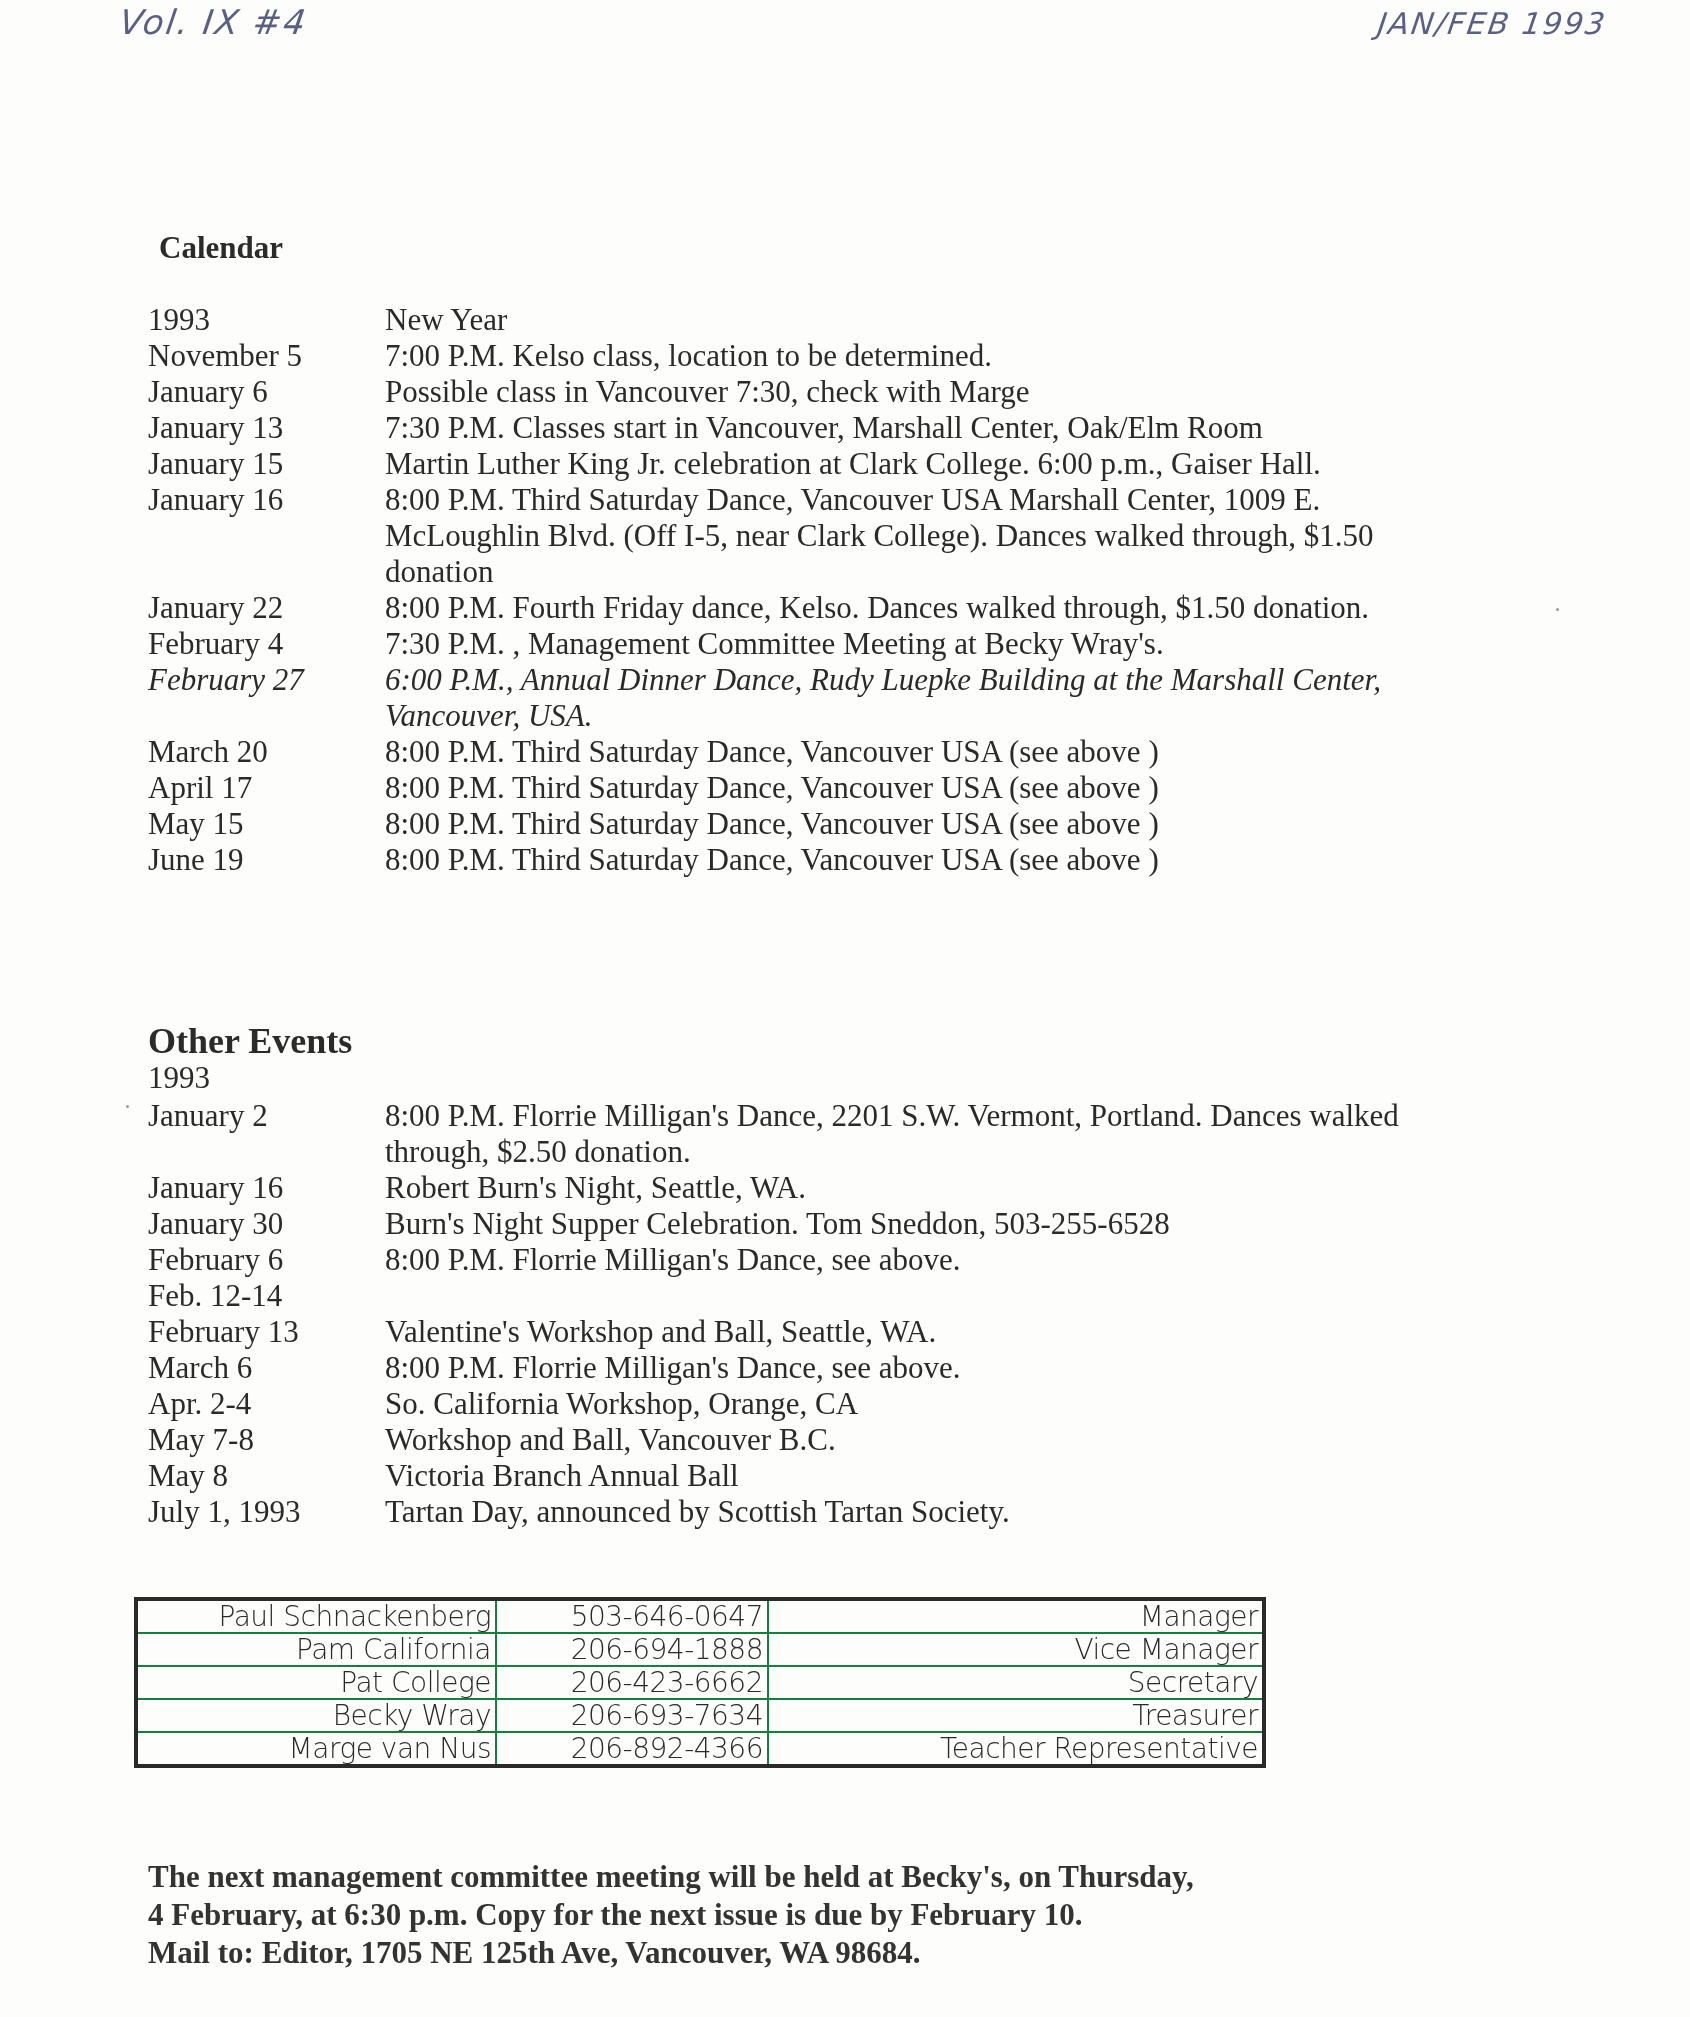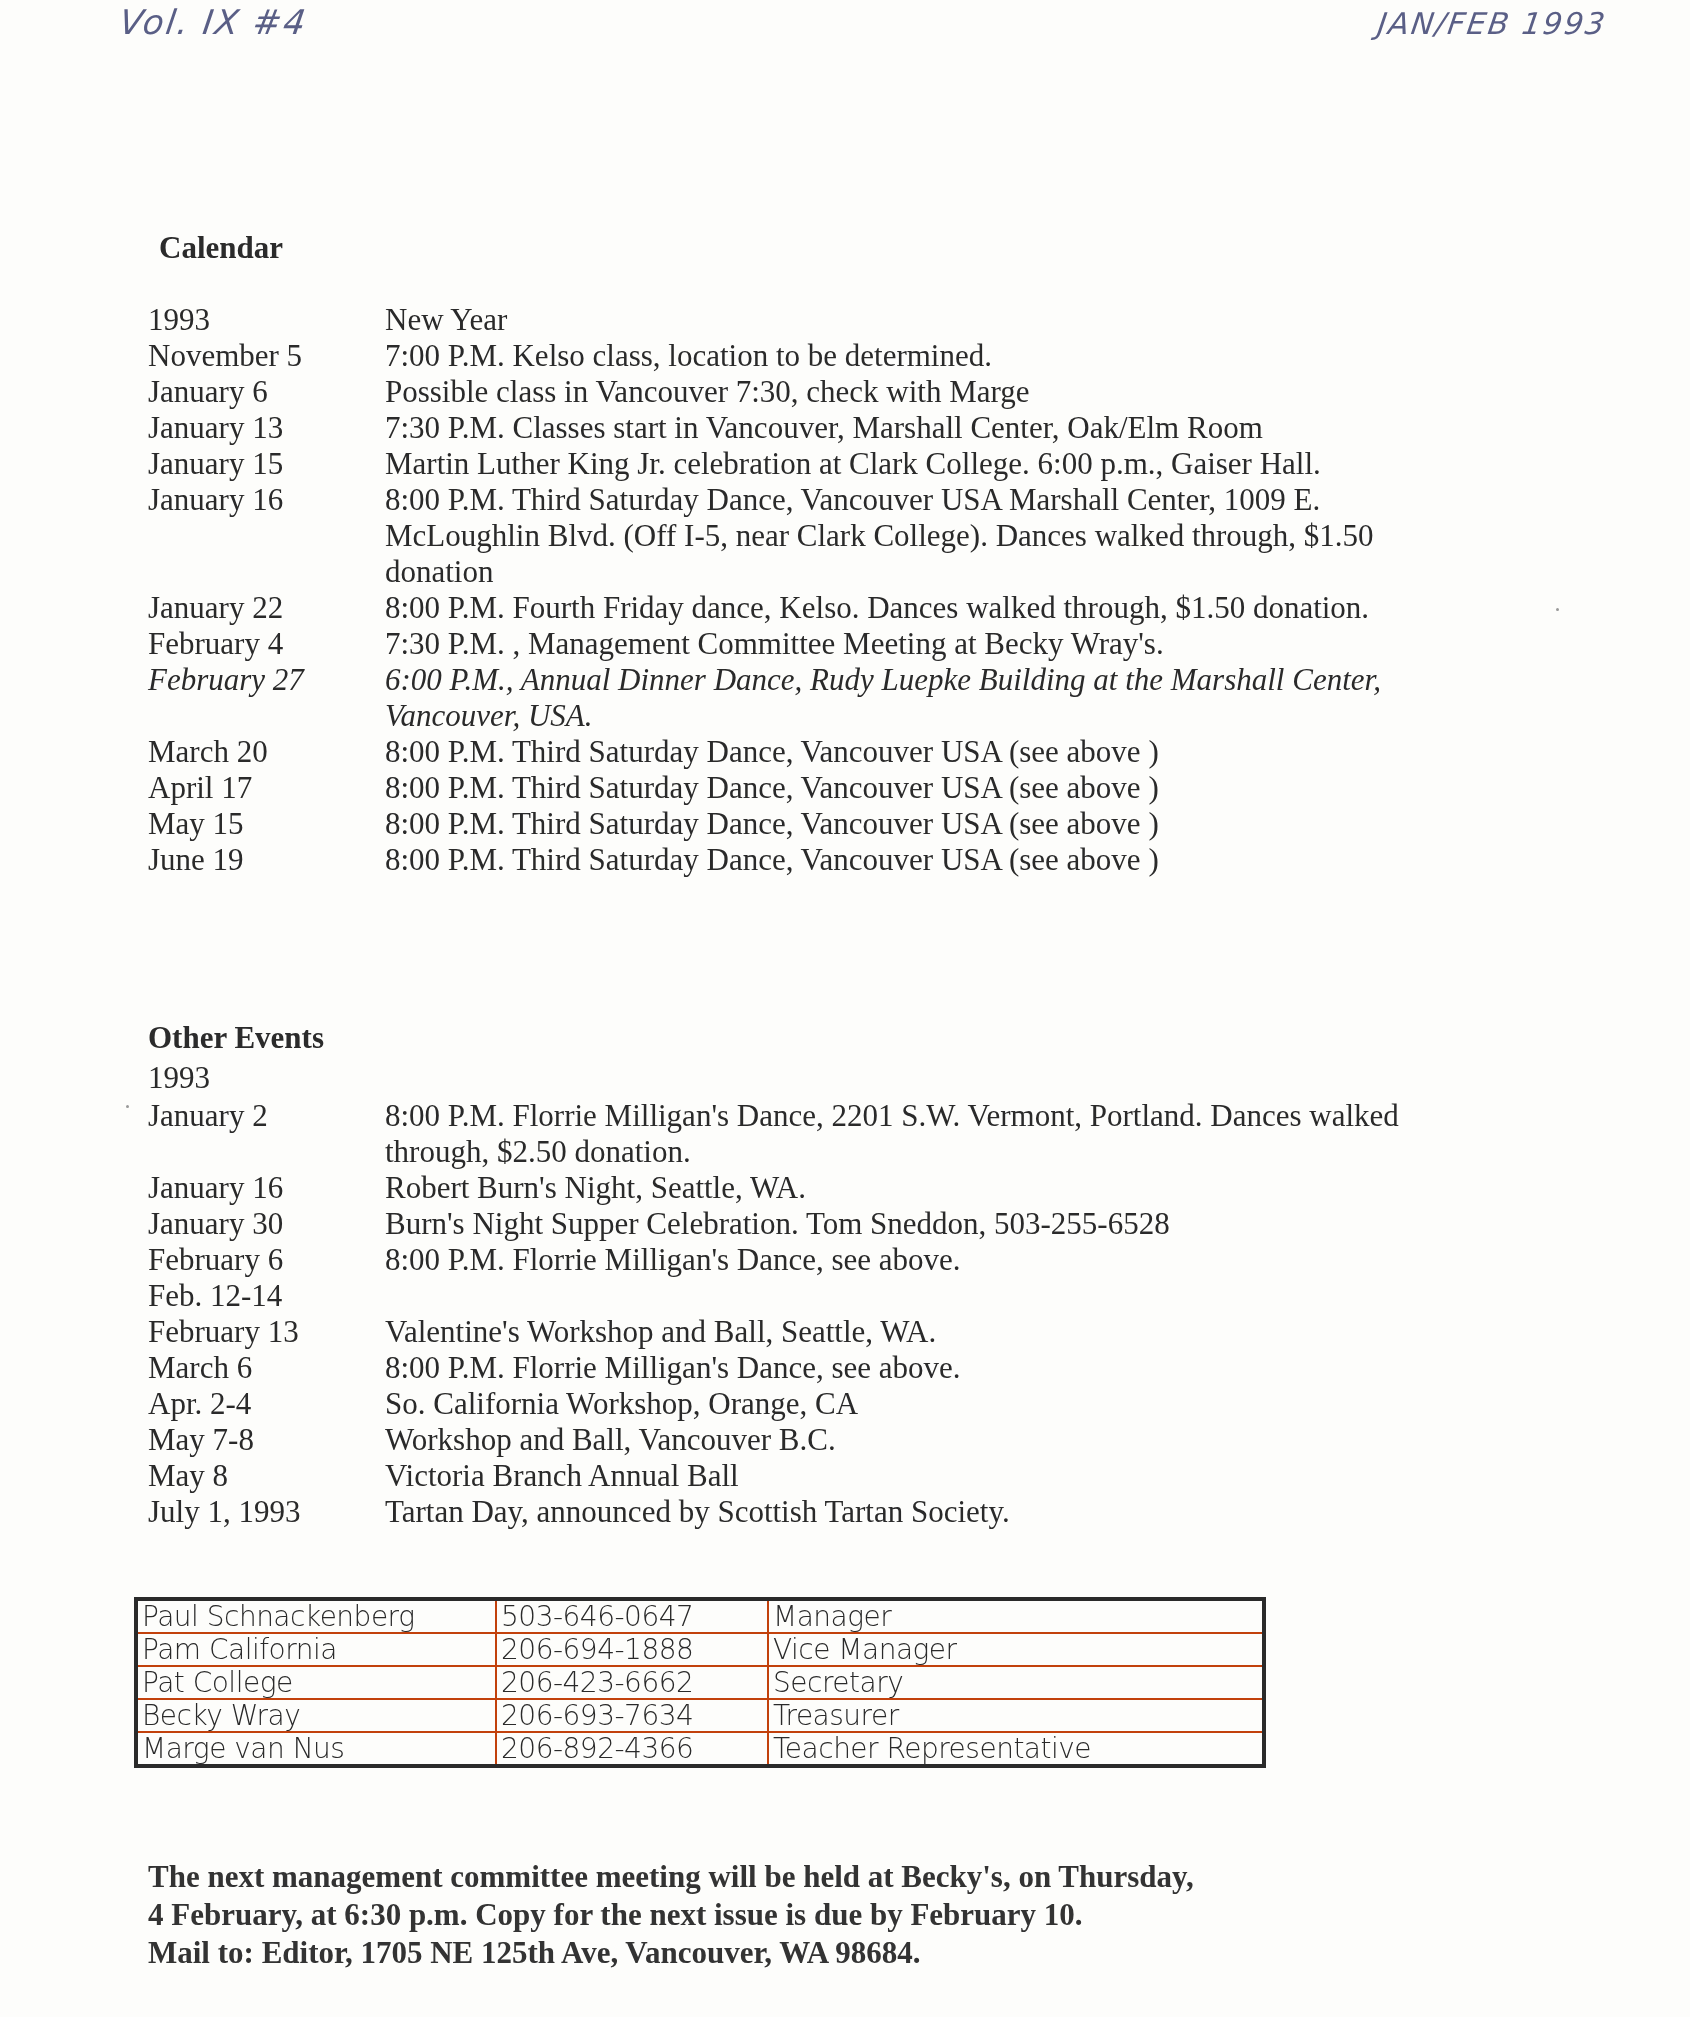--- a/index.html
+++ b/index.html
@@ -18,30 +18,30 @@
   #calendar-heading { left: 159px; top: 230px; }
 
   .events { position: absolute; left: 148px; width: 1300px; }
   #calendar-list { top: 302px; }
   #other-list { top: 1098px; }
   .row { display: flex; font-size: 31px; line-height: 36px; }
   .row .date { width: 237px; flex: none; }
   .row .desc { flex: 1; }
   .row.italic { font-style: italic; }
 
-  #other-heading { left: 148px; top: 1020px; font-size: 31px; }
+  #other-heading { left: 148px; top: 1020px; font-size: 36px; }
   #other-year { position: absolute; left: 148px; top: 1060px; font-size: 31px; }
 
   table#officers {
     position: absolute; left: 134px; top: 1597px; border-collapse: collapse;
     border: 4px solid #2a2a2a; font-family: "DejaVu Sans", sans-serif; font-size: 28px;
     font-weight: 300; color: #2a2a2a; letter-spacing: -0.5px;
   }
   table#officers td {
-    border: 2px solid #c2410c; height: 31px; padding: 0 4px; line-height: 31px; white-space: nowrap;
+    border: 2px solid #15803d; height: 31px; padding: 0 4px; line-height: 31px; white-space: nowrap; text-align: right;
   }
   table#officers td.c1 { width: 349px; }
   table#officers td.c2 { width: 262px; }
   table#officers td.c3 { width: 485px; }
 
   #footer-note {
     position: absolute; left: 148px; top: 1858px; width: 1340px;
     font-size: 31px; line-height: 38px; font-weight: bold; color: #333;
   }
   .speck { position: absolute; width: 3px; height: 3px; background: #999; border-radius: 50%; }

